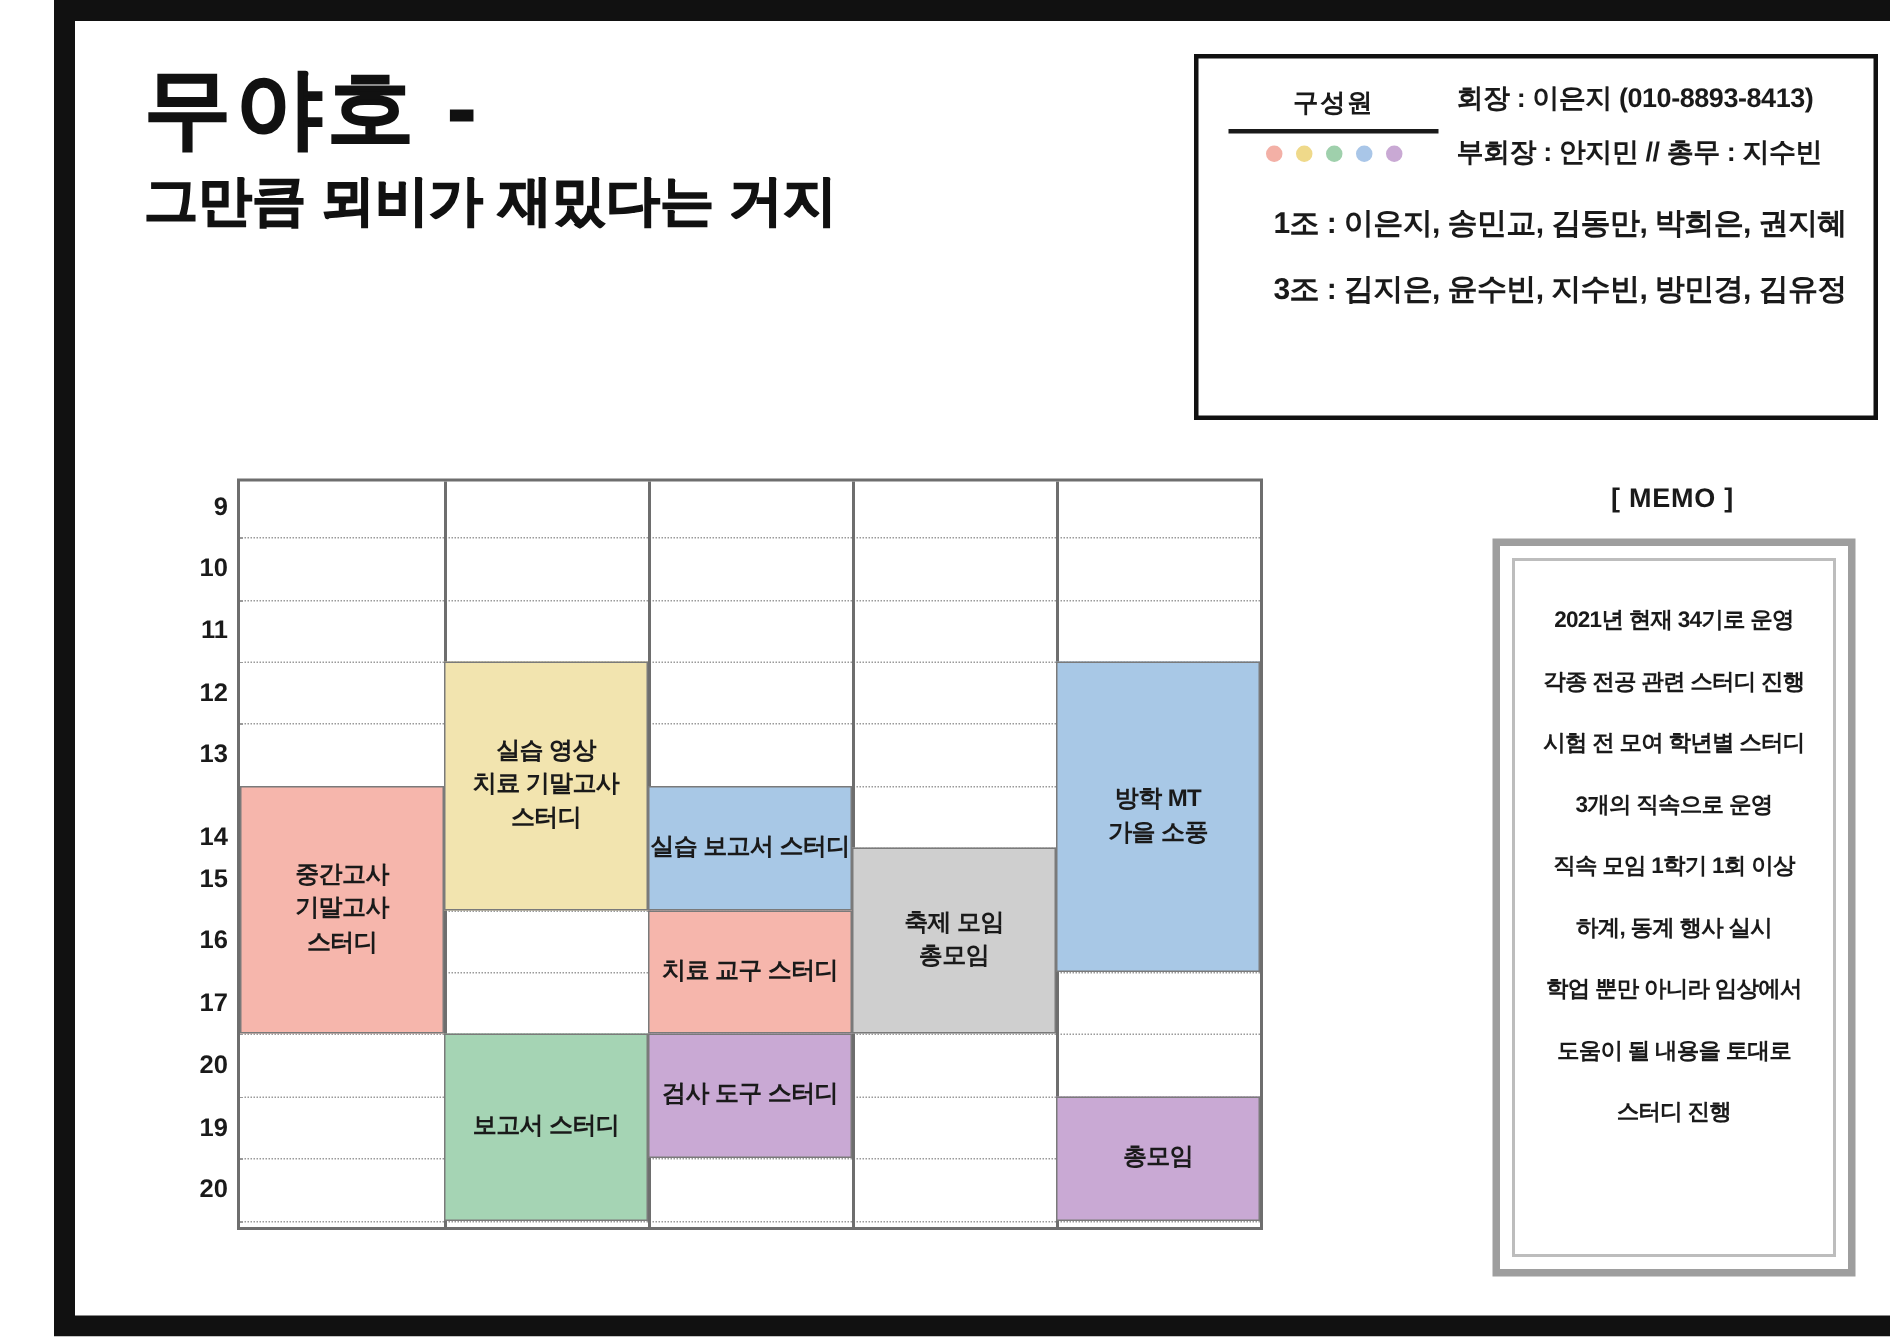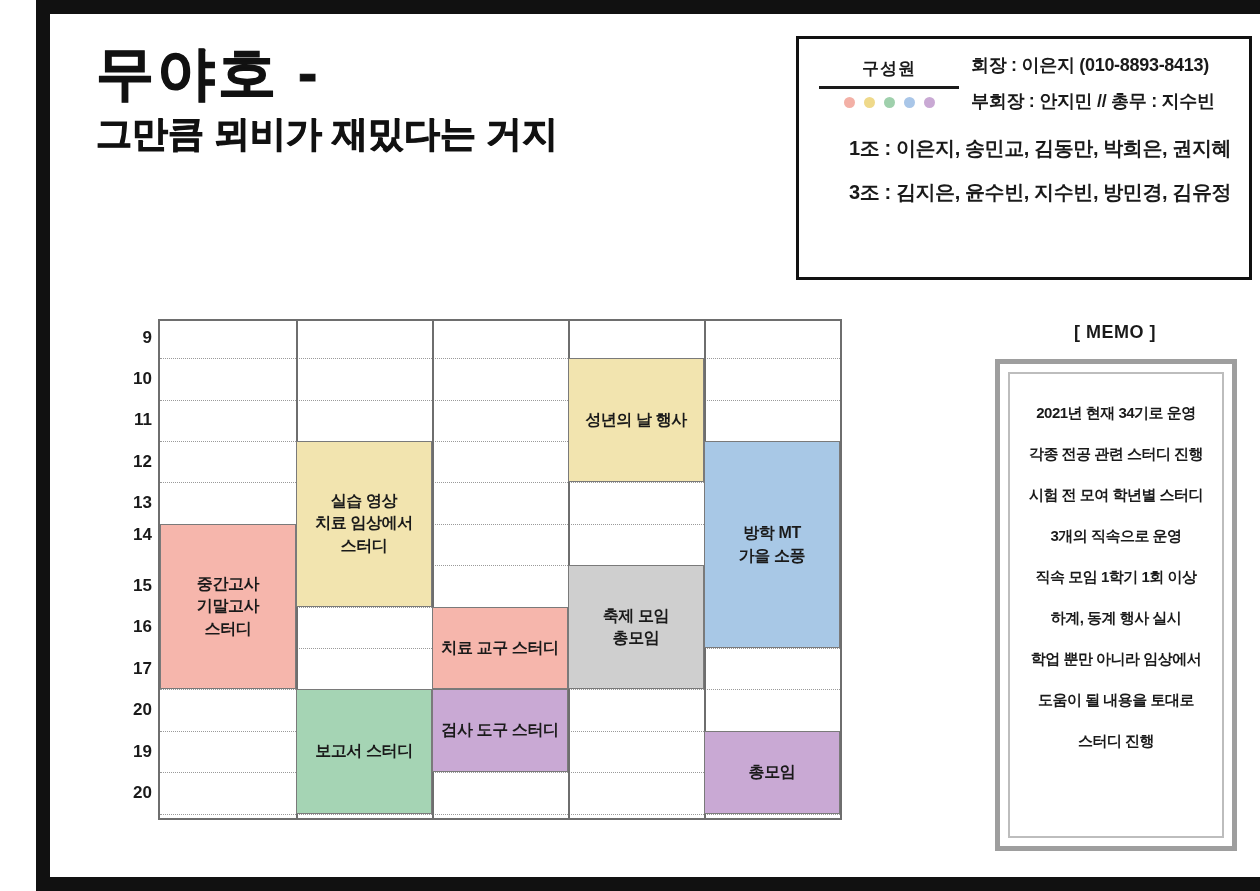--- a/index.html
+++ b/index.html
@@ -294,21 +294,21 @@
     </div>
 
     <div class="schedule">
       <div class="grid-wrap" id="grid-wrap">
         <div class="hour-labels" id="hour-labels">
             <div class="hour-label" style="top: 16.56px;">9</div>
             <div class="hour-label" style="top: 57.96px;">10</div>
             <div class="hour-label" style="top: 99.36px;">11</div>
             <div class="hour-label" style="top: 140.76px;">12</div>
             <div class="hour-label" style="top: 182.16px;">13</div>
-            <div class="hour-label" style="top: 214px;">14</div>
+            <div class="hour-label" style="top: 237px;">14</div>
             <div class="hour-label" style="top: 264.96px;">15</div>
             <div class="hour-label" style="top: 306.36px;">16</div>
             <div class="hour-label" style="top: 347.76px;">17</div>
             <div class="hour-label" style="top: 389.16px;">20</div>
             <div class="hour-label" style="top: 430.56px;">19</div>
             <div class="hour-label" style="top: 471.96px;">20</div>
           </div>
       <div class="hline" style="top: 37.26px;"></div>
           <div class="hline" style="top: 78.66px;"></div>
           <div class="hline" style="top: 120.06px;"></div>
@@ -322,26 +322,26 @@
           <div class="hline" style="top: 451.26px;"></div>
           <div class="hline" style="top: 492.66px;"></div>
           <div class="vline" style="left: 136px;"></div>
           <div class="vline" style="left: 272px;"></div>
           <div class="vline" style="left: 408px;"></div>
           <div class="vline" style="left: 544px;"></div>
           <div class="event" style="left: 0px; width: 136px; top: 202.86px; height: 165.6px; background: rgb(246, 182, 172);">중간고사
 기말고사
 스터디</div>
           <div class="event" style="left: 136px; width: 136px; top: 120.06px; height: 165.6px; background: rgb(242, 228, 175);">실습 영상
-치료 임상에서
+치료 기말고사
 스터디</div>
           <div class="event" style="left: 136px; width: 136px; top: 368.46px; height: 124.2px; background: rgb(165, 212, 180);">보고서 스터디</div>
+          <div class="event" style="left: 272px; width: 136px; top: 202.86px; height: 82.8px; background: rgb(168, 200, 230);">실습 보고서 스터디</div>
           <div class="event" style="left: 272px; width: 136px; top: 285.66px; height: 82.8px; background: rgb(246, 182, 172);">치료 교구 스터디</div>
           <div class="event" style="left: 272px; width: 136px; top: 368.46px; height: 82.8px; background: rgb(201, 169, 212);">검사 도구 스터디</div>
-          <div class="event" style="left: 408px; width: 136px; top: 37.26px; height: 124.2px; background: rgb(242, 228, 175);">성년의 날 행사</div>
           <div class="event" style="left: 408px; width: 136px; top: 244.26px; height: 124.2px; background: rgb(207, 207, 207);">축제 모임
 총모임</div>
           <div class="event" style="left: 544px; width: 136px; top: 120.06px; height: 207px; background: rgb(168, 200, 230);">방학 MT
 가을 소풍</div>
           <div class="event" style="left: 544px; width: 136px; top: 409.86px; height: 82.8px; background: rgb(201, 169, 212);">총모임</div>
         </div>
     </div>
 
     <div class="memo-title">[ MEMO ]</div>
     <div class="memo-box">

